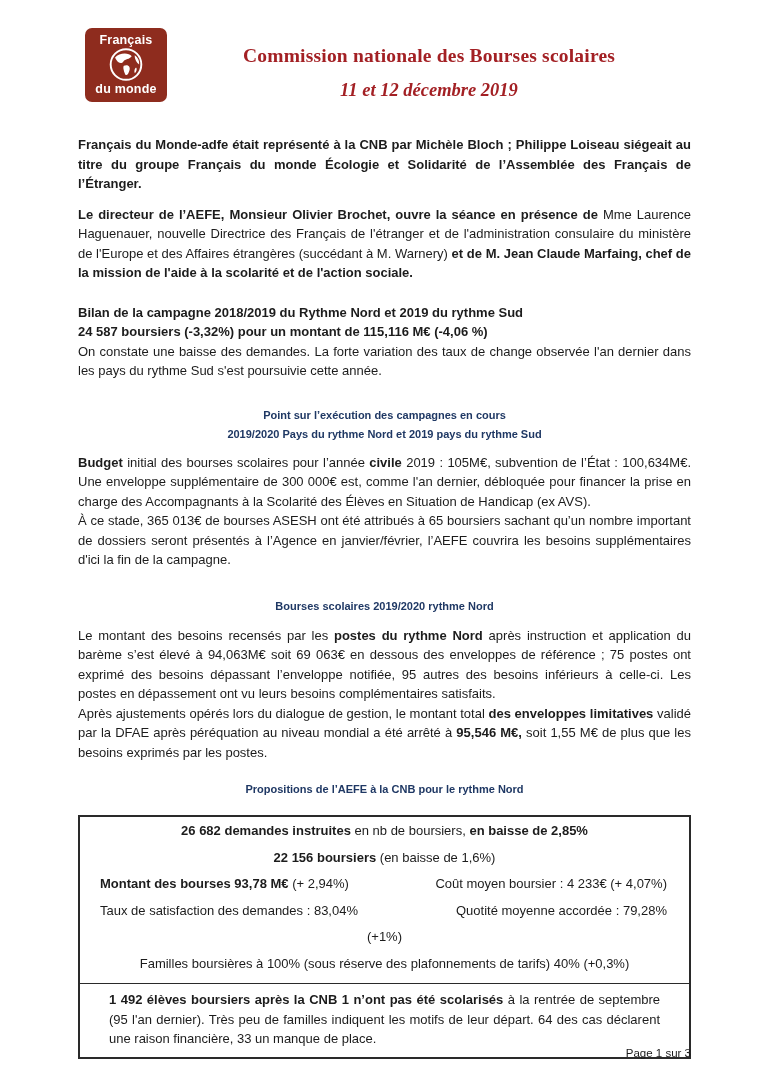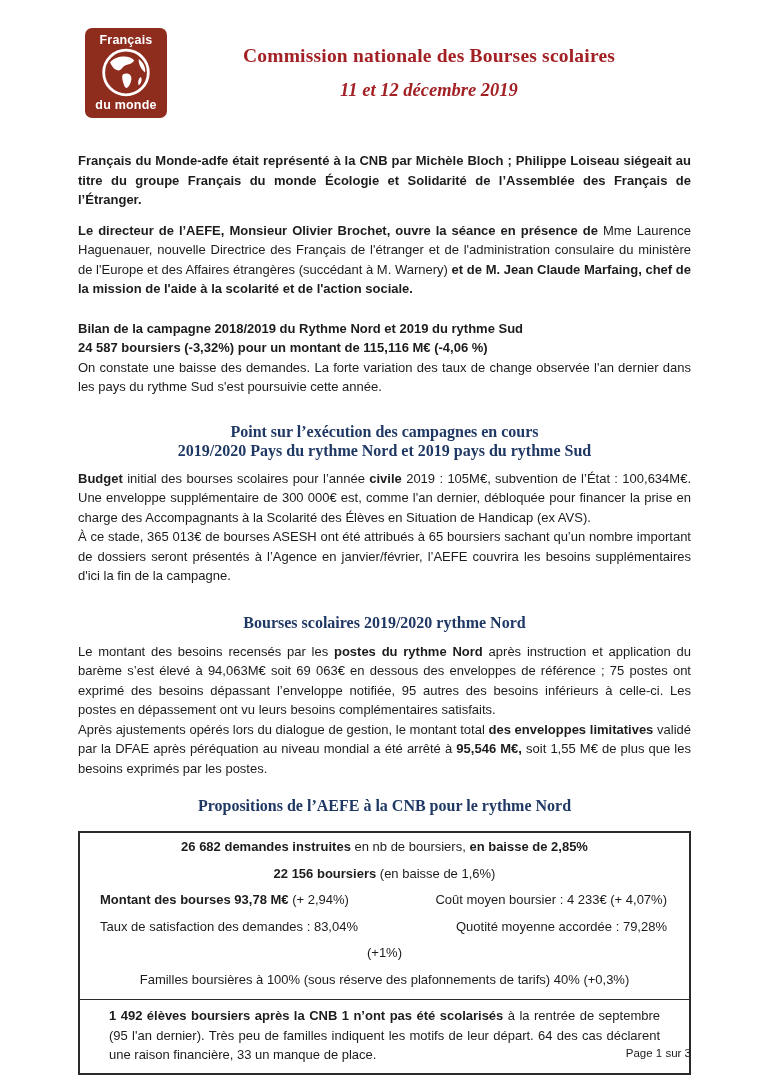--- a/index.html
+++ b/index.html
@@ -11,40 +11,39 @@
   *{box-sizing:border-box;margin:0;padding:0;}
   html,body{background:#ffffff;}
   body{
     width:768px;height:1087px;position:relative;overflow:hidden;
     font-family:"Liberation Sans",sans-serif;color:var(--ink);
   }
   .page{position:absolute;inset:0;padding:28px 77px 0 78px;}
   
   .hdr{display:flex;align-items:flex-start;}
   .logo{
-    width:82px;height:90px;flex:0 0 82px;margin-left:7px;
+    width:82px;height:74px;flex:0 0 82px;margin-left:7px;
     background:var(--logo-red);border-radius:7px;
     display:flex;flex-direction:column;align-items:center;justify-content:space-between;
     padding:5px 2px 6px;color:#fff;font-size:12.5px;font-weight:600;letter-spacing:.2px;
   }
   .logo .globe{width:52px;height:52px;display:block;}
   .titles{flex:1;text-align:center;padding-top:17px;color:var(--red);
     font-family:"Liberation Serif",serif;}
   .t1{font-size:19.5px;font-weight:700;letter-spacing:.2px;}
   .t2{font-size:18.5px;font-weight:700;font-style:italic;margin-top:13px;}
   
   main{margin-top:33px;font-size:13px;line-height:19.5px;}
   p.just{text-align:justify;}
   .b{font-weight:700;}
   .gap-s{margin-top:11px;}
   .gap-m{margin-top:20px;}
   h3.blue{
-    color:var(--blue);font-size:16px;line-height:19px;font-weight:700;
+    color:var(--blue);font-size:11px;line-height:19px;font-weight:700;
     text-align:center;
-    font-family:Liberation Serif, serif;
   }
   h3.sp1{margin-top:25px;margin-bottom:9px;}
   h3.sp2{margin-top:27px;margin-bottom:10px;}
   h3.sp3{margin-top:18px;margin-bottom:16px;}
   
   .box{border:2px solid #2a2a2a;}
   .box .cell1{padding:4px 16px 10px;border-bottom:1.5px solid #2a2a2a;}
   .box .row{margin-bottom:7px;}
   .box .center{text-align:center;}
   .box .cols{display:flex;justify-content:space-between;padding:0 4px;align-items:center;}

